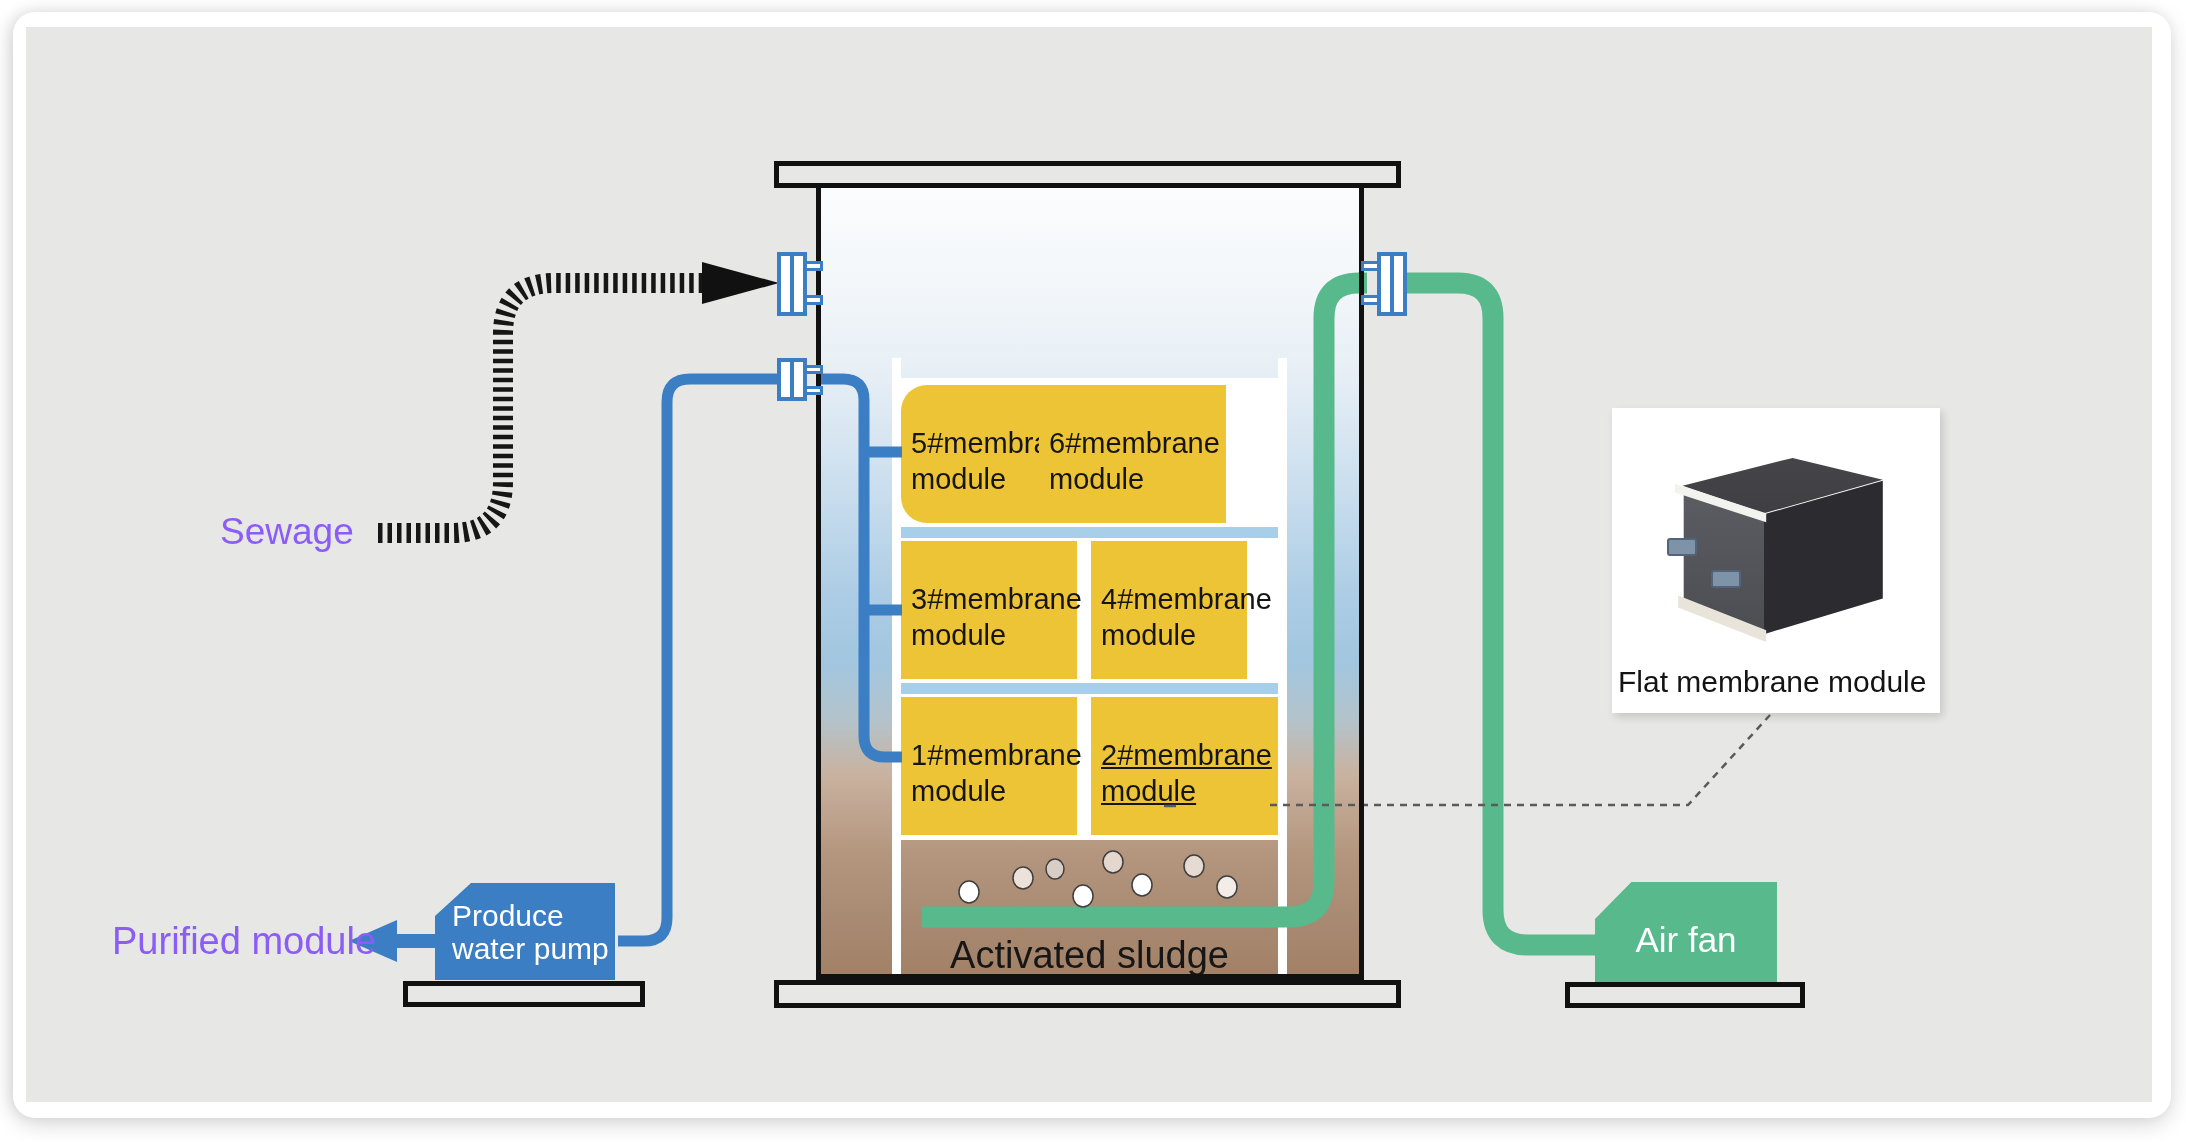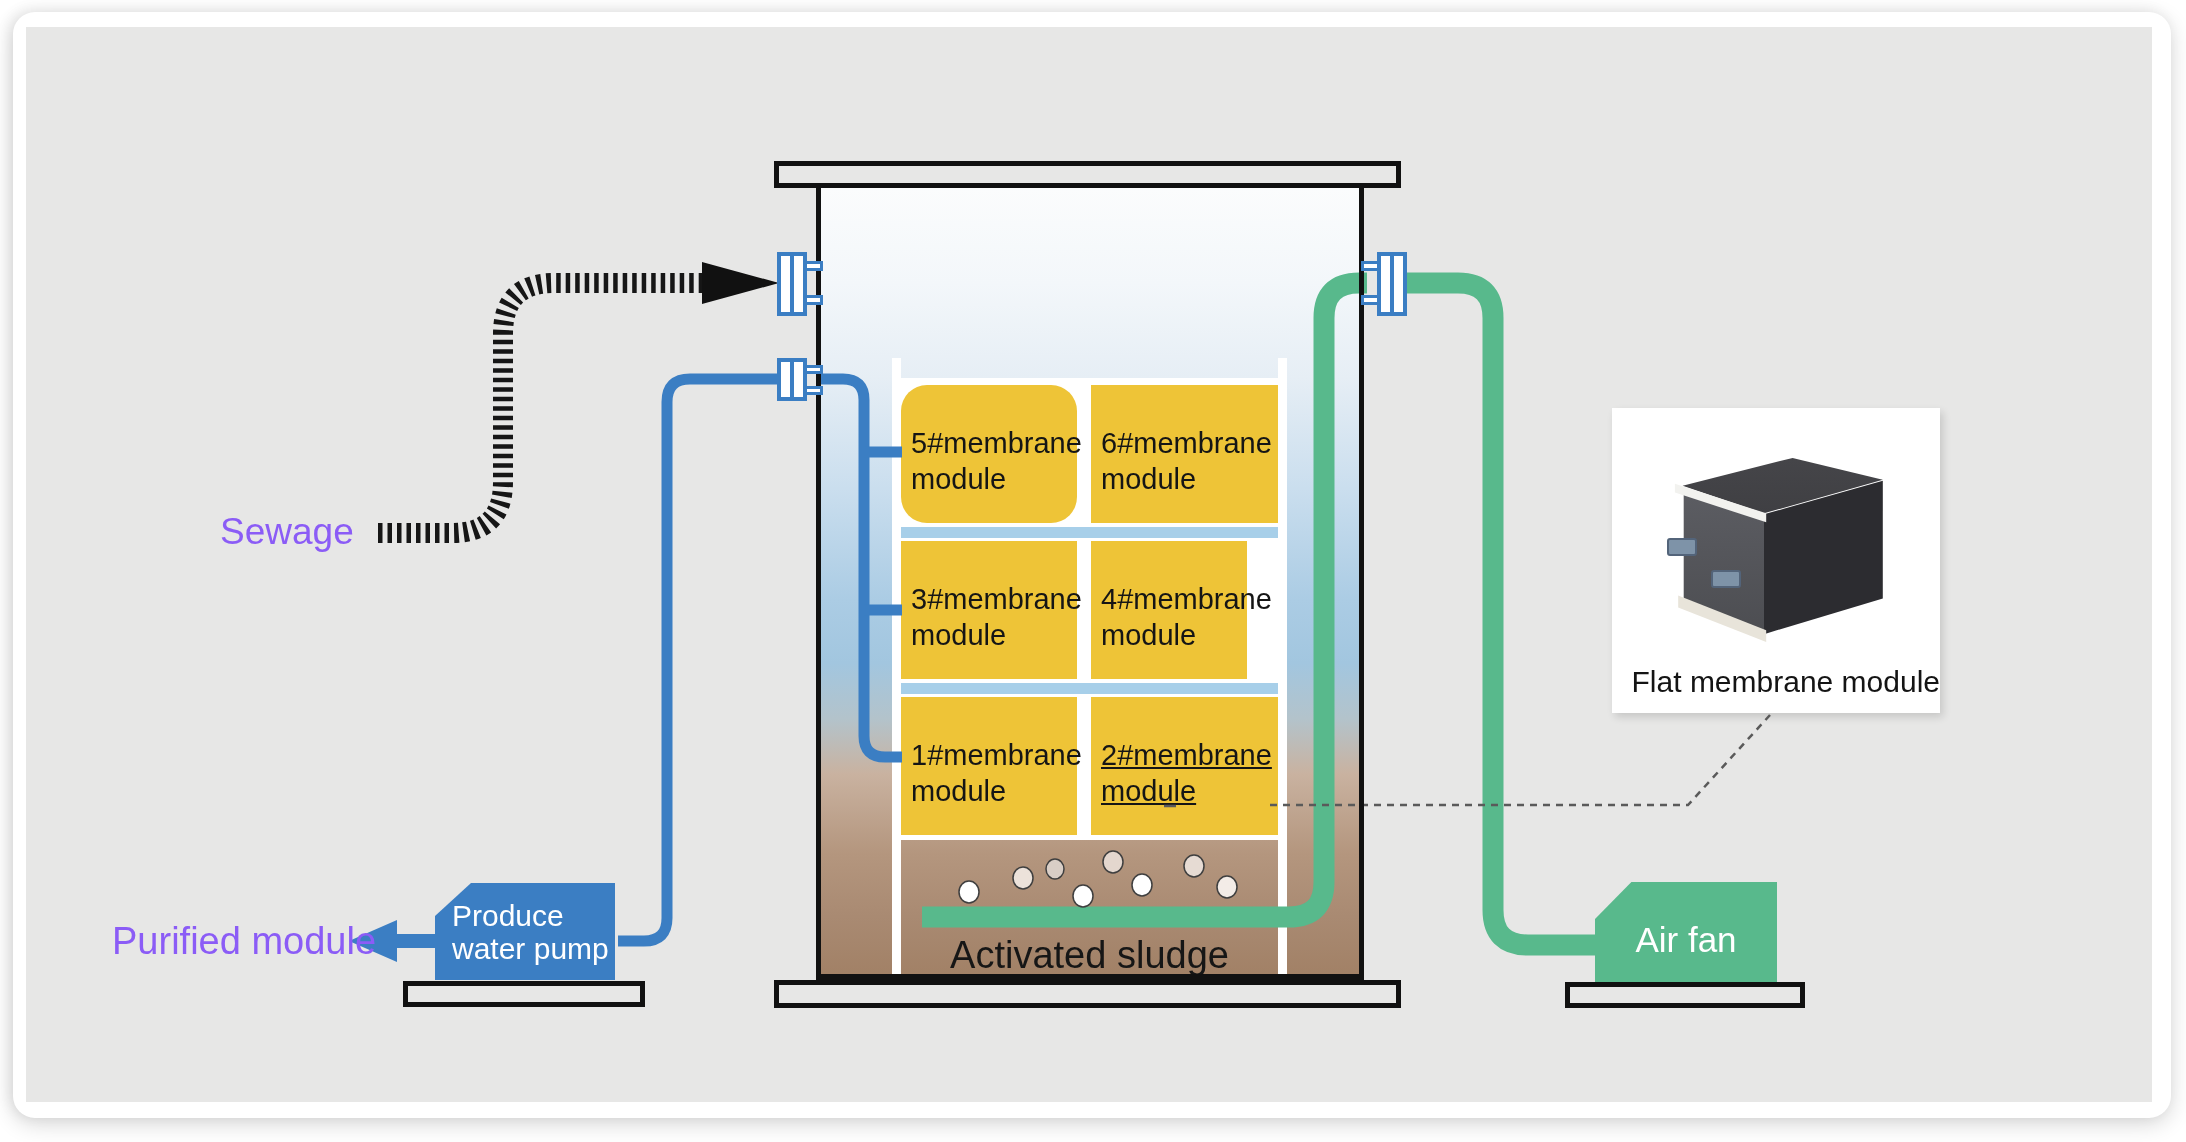--- a/index.html
+++ b/index.html
@@ -29,21 +29,21 @@
   .pump{left:435px;top:883px;width:180px;height:97px;background:#3b7ec3;color:#fff;
         clip-path:polygon(0 34%,20% 0,100% 0,100% 100%,0 100%);
         font-size:30px;line-height:33px;padding:16px 0 0 17px;box-sizing:border-box;}
   .fan{left:1595px;top:882px;width:182px;height:100px;background:#58b98c;color:#fff;
        clip-path:polygon(0 37%,20% 0,100% 0,100% 100%,0 100%);
        font-size:35px;text-align:center;padding-top:38px;box-sizing:border-box;}
   .pedestal{background:#e7e7e6;border:5px solid #111;box-sizing:border-box;}
   
   .callout-box{left:1612px;top:408px;width:328px;height:305px;background:#fff;
                box-shadow:3px 4px 8px rgba(0,0,0,.14);}
-  .callout-label{position:absolute;left:0;bottom:14px;width:100%;text-align:right;font-size:30px;color:#141414;}
+  .callout-label{position:absolute;left:0;bottom:14px;width:100%;text-align:left;font-size:30px;color:#141414;padding-left:6px;}
   
   .art{left:1665px;top:450px;width:220px;height:198px;}
   .art div{position:absolute;}
   .face-top{left:0;top:0;width:100%;height:100%;background:linear-gradient(180deg,#46464a,#313134);
             clip-path:polygon(8% 18%,58% 4%,99% 15%,45% 32%);}
   .face-left{left:0;top:0;width:100%;height:100%;background:linear-gradient(180deg,#606167,#4b4c50);
              clip-path:polygon(8.5% 19%,45% 32.5%,45% 93%,8.5% 76%);}
   .face-front{left:0;top:0;width:100%;height:100%;
       background:linear-gradient(105deg,#2a2a2d 0 18px,#101013 18px 25px,#404045 25px 56px,#0f0f12 56px 63px,#38383d 63px 96px,#0e0e10 96px 102px,#2c2c30 102px 140px);
       clip-path:polygon(45% 32.5%,99% 15.5%,99% 75%,45% 93%);}
@@ -67,21 +67,21 @@
   <div class="abs tank-inner"></div>
 
   <div class="abs white" style="left:892px;top:358px;width:9px;height:616px;"></div>
   <div class="abs white" style="left:1278px;top:358px;width:9px;height:616px;"></div>
   <div class="abs white" style="left:892px;top:378px;width:395px;height:7px;"></div>
   <div class="abs white" style="left:901px;top:385px;width:377px;height:455px;"></div>
   <div class="abs sep" style="left:901px;top:527px;width:377px;height:11px;"></div>
   <div class="abs sep" style="left:901px;top:683px;width:377px;height:11px;"></div>
 
   <div class="abs cell" style="left:901px;top:385px;width:176px;height:138px;border-radius:26px;"><span>5#membrane module</span></div>
-  <div class="abs cell" style="left:1091px;top:385px;width:187px;height:138px;"><span>6#membrane module</span></div>
+  <div class="abs cell" style="left:1039px;top:385px;width:187px;height:138px;"><span>6#membrane module</span></div>
   <div class="abs cell" style="left:901px;top:541px;width:176px;height:138px;"><span>3#membrane module</span></div>
   <div class="abs cell" style="left:1091px;top:541px;width:156px;height:138px;"><span>4#membrane module</span></div>
   <div class="abs cell" style="left:901px;top:697px;width:176px;height:138px;padding-left:10px;"><span>1#membrane module</span></div>
   <div class="abs cell" style="left:1091px;top:697px;width:187px;height:138px;text-decoration:underline;"><span>2#membrane module</span></div>
 
   <div class="abs sludge-label">Activated sludge</div>
 
   <div class="abs callout-box">
     <div class="callout-label">Flat membrane module</div>
   </div>

